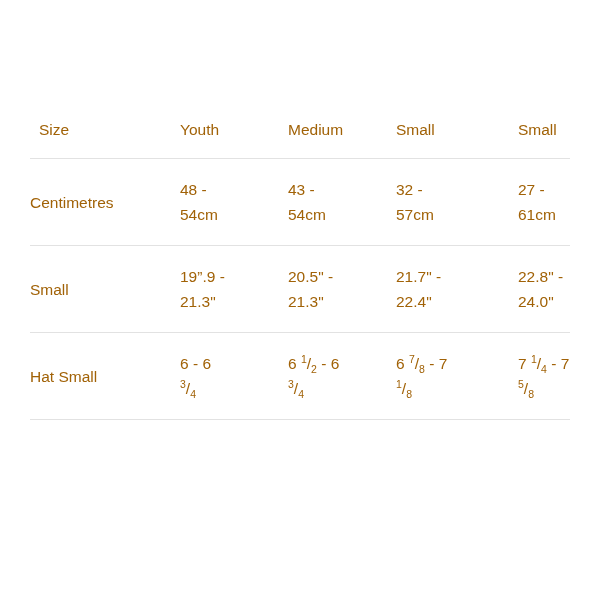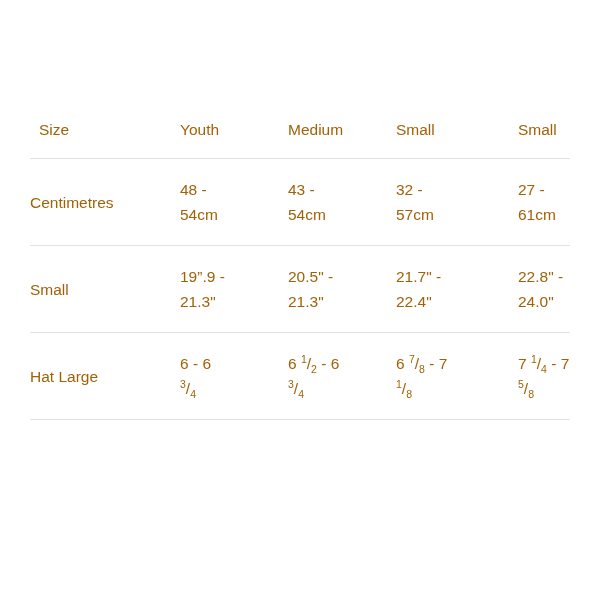--- a/index.html
+++ b/index.html
@@ -160,21 +160,21 @@
         </td>
         <td>
           <span class="cellwrap">
             <span class="line">22.8" -</span>
             <span class="line">24.0"</span>
           </span>
         </td>
       </tr>
 
       <tr>
-        <td class="row-label">Hat Large</td>
+        <td class="row-label">Hat Small</td>
         <td>
           <span class="cellwrap">
             <span class="line">6 - 6</span>
             <span class="line"><span class="frac"><span class="num">3</span><span class="sl">/</span><span class="den">4</span></span></span>
           </span>
         </td>
         <td>
           <span class="cellwrap">
             <span class="line">6 <span class="frac"><span class="num">1</span><span class="sl">/</span><span class="den">2</span></span> - 6</span>
             <span class="line"><span class="frac"><span class="num">3</span><span class="sl">/</span><span class="den">4</span></span></span>

